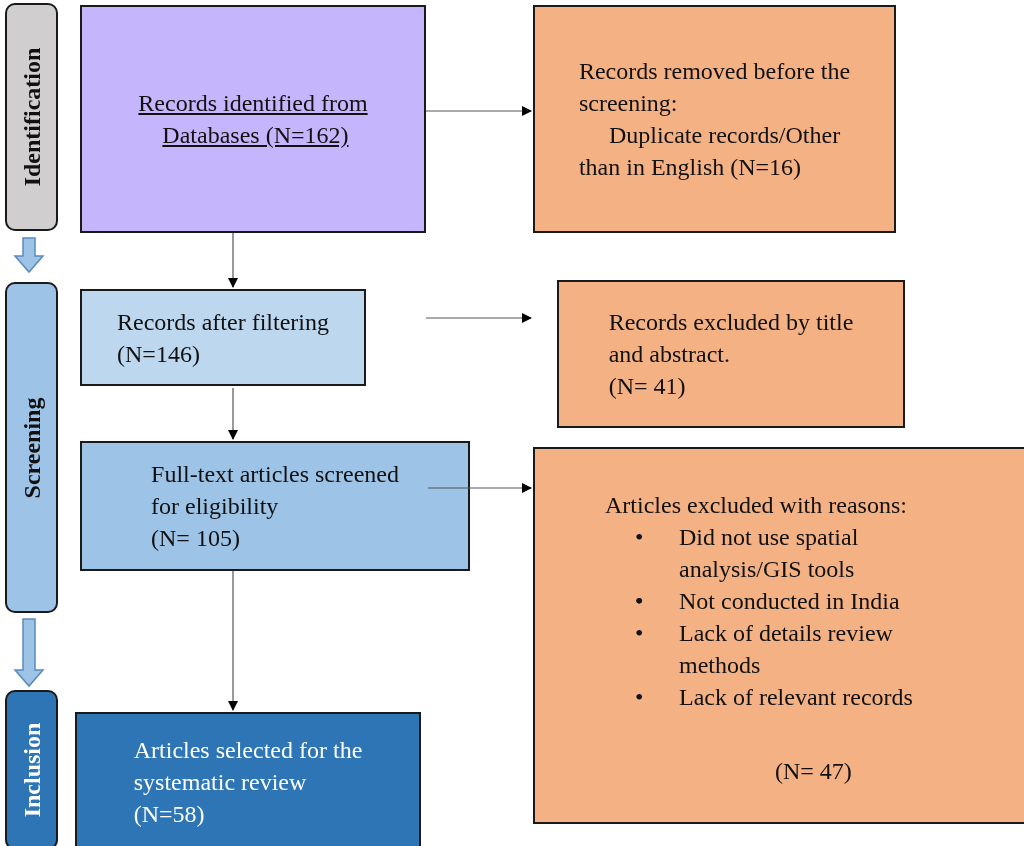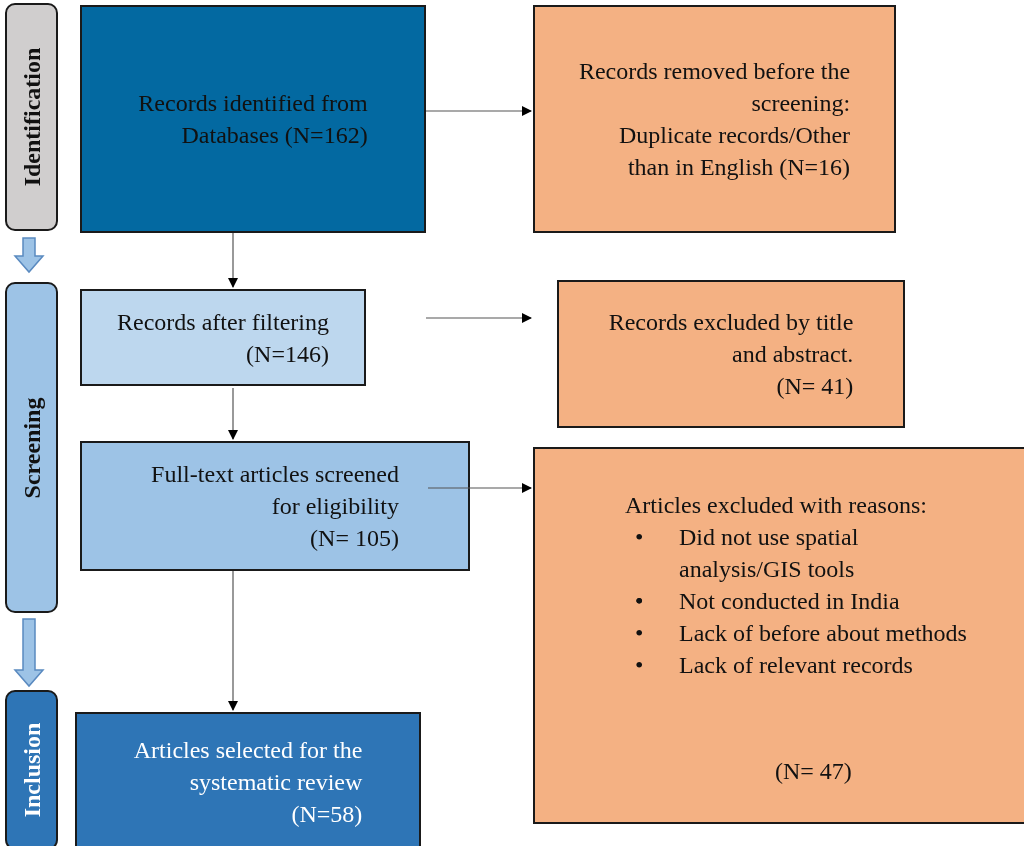--- a/index.html
+++ b/index.html
@@ -10,31 +10,31 @@
   .stage-label { position: absolute; left: 50%; top: 50%;
                  transform: translate(-50%, -50%) rotate(-90deg);
                  white-space: nowrap; font-weight: bold; font-size: 24px; }
   .stage-id { top: 3px; height: 228px; background: #d0cece; }
   .stage-scr { top: 282px; height: 331px; background: #9dc3e6; }
   .stage-inc { top: 690px; height: 160px; background: #2e75b6; }
   .stage-inc .stage-label { color: #ffffff; }
 
   .box { position: absolute; border: 2px solid #1a1a1a; box-sizing: border-box;
          display: flex; align-items: center; justify-content: center;
-         text-align: right; font-size: 24px; line-height: 32px; }
-  .box-identified { left: 80px; top: 5px; width: 346px; height: 228px; background: #0369a1; }
+         text-align: left; font-size: 24px; line-height: 32px; }
+  .box-identified { left: 80px; top: 5px; width: 346px; height: 228px; background: #c4b5fd; text-decoration: underline; }
   .box-filtering { left: 80px; top: 289px; width: 286px; height: 97px; background: #bdd7ee; }
   .box-fulltext { left: 80px; top: 441px; width: 390px; height: 130px; background: #9dc3e6; }
   .box-selected { left: 75px; top: 712px; width: 346px; height: 140px; background: #2e75b6; color: #ffffff; }
   .box-removed { left: 533px; top: 5px; width: 363px; height: 228px; background: #f4b183; }
   .box-excl-title { left: 533px; top: 280px; width: 348px; height: 148px; background: #f4b183; margin-left: 24px; }
   .box-excl-reasons { left: 533px; top: 447px; width: 500px; height: 377px; background: #f4b183;
                       display: block; text-align: left; }
 
-  .reasons-head { position: absolute; left: 70px; top: 40px; white-space: nowrap; margin-left: 20px; }
+  .reasons-head { position: absolute; left: 70px; top: 40px; white-space: nowrap; }
   .reasons-list { position: absolute; left: 100px; top: 72px; margin: 0; padding: 0; list-style: none; }
   .reasons-list li { position: relative; padding-left: 44px; width: 300px; }
   .reasons-list li .bullet { position: absolute; left: 0; top: 0; }
   .reasons-n { position: absolute; left: 240px; top: 306px; white-space: nowrap; }
 
   svg.arrows { position: absolute; left: 0; top: 0; width: 1024px; height: 846px; pointer-events: none; }
 </style>
 </head>
 <body>
 
@@ -86,21 +86,21 @@
     <div>(N= 105)</div>
   </div>
 </div>
 
 <div class="box box-excl-reasons">
   <div class="reasons-head">Articles excluded with reasons:</div>
   <ul class="reasons-list">
     <li><span class="bullet">•</span><span>Did not use spatial analysis/GIS tools</span></li>
     <li><span class="bullet">•</span></li>
     <li><span class="bullet">•</span><span>Not conducted in India</span></li>
-    <li><span class="bullet">•</span><span>Lack of before about methods</span></li>
+    <li><span class="bullet">•</span><span>Lack of details review methods</span></li>
     <li><span class="bullet">•</span><span>Lack of relevant records</span></li>
   </ul>
   <div class="reasons-n">(N= 47)</div>
 </div>
 
 <div class="box box-selected">
   <div>
     <div>Articles selected for the</div>
     <div>systematic review</div>
     <div>(N=58)</div>

